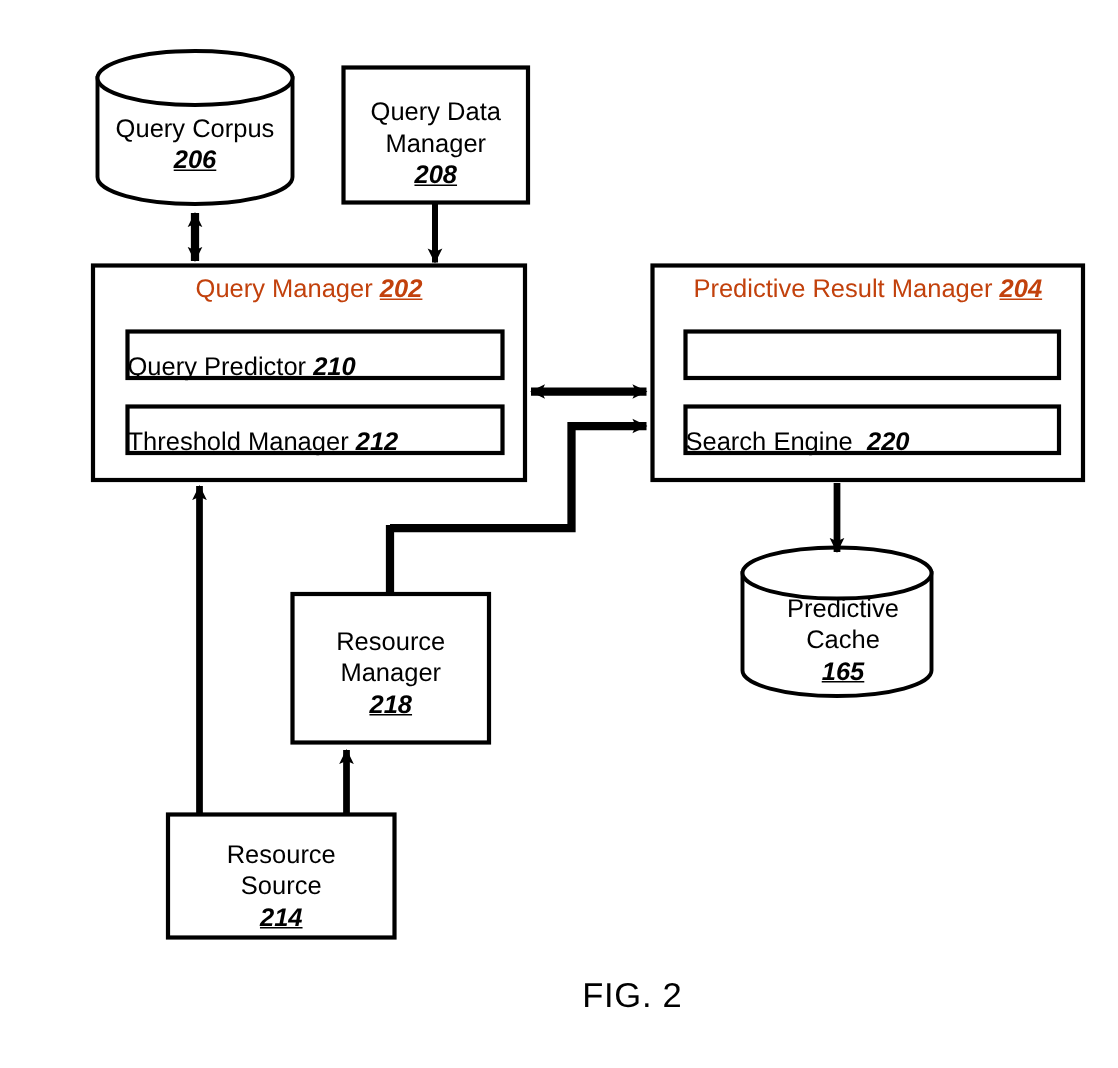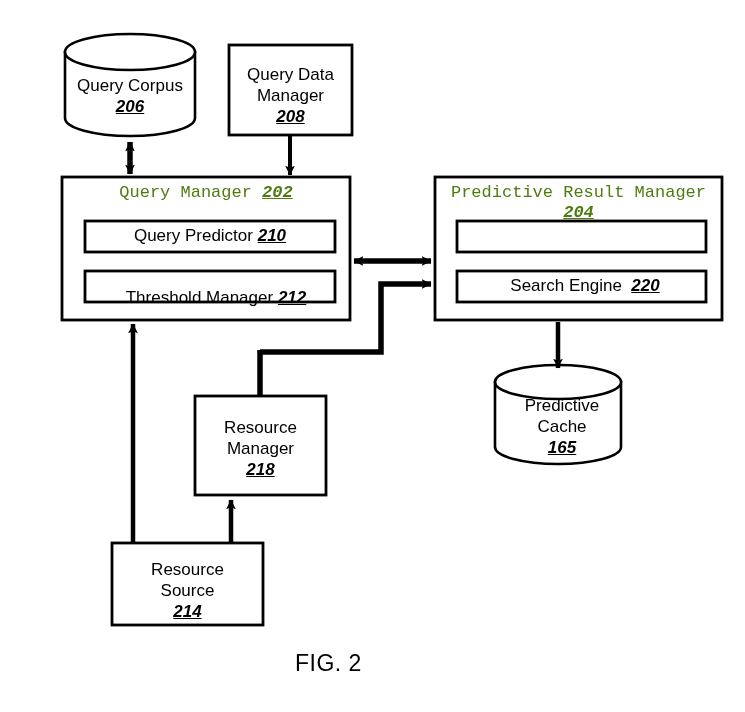--- a/index.html
+++ b/index.html
@@ -34,39 +34,39 @@
     letter-spacing: 0px;
     pointer-events: none;
   }
   .ref-num {
     font-style: italic;
     font-weight: bold;
     text-decoration: underline;
   }
   .inner-label {
     position: absolute;
-    text-align: center;
     color: #000000;
     font-family: "Liberation Sans", sans-serif;
     font-size: 17px;
     line-height: 20px;
+    margin-top: 9px;
   }
   .fig-caption {
     position: absolute;
     color: #000000;
     font-family: "Liberation Sans", sans-serif;
     font-size: 23px;
     letter-spacing: 0.5px;
-    text-align: left;
+    text-align: right;
   }
   .hdr-label {
     position: absolute;
     text-align: center;
-    color: #4d7c0f;
-    font-family: Liberation Mono, monospace;
+    color: #c2410c;
+    font-family: Liberation Sans, sans-serif;
     font-size: 17px;
     line-height: 20px;
   }
 </style>
 </head>
 <body>
 
 <div id="figure-root">
 
   <svg id="figure-svg" viewBox="0 0 745 712">
@@ -144,21 +144,21 @@
   <div class="hdr-label" style="left:62px; top:183px; width:288px;">
     <span>Query Manager</span>
     <span class="ref-num">202</span>
   </div>
 
   <div class="inner-label" style="left:85px; top:226px; width:250px;">
     <span>Query Predictor</span>
     <span class="ref-num">210</span>
   </div>
 
-  <div class="inner-label" style="left:85px; top:288px; width:262px;">
+  <div class="inner-label" style="left:85px; top:276px; width:262px;">
     <span>Threshold Manager</span>
     <span class="ref-num">212</span>
   </div>
 
   <div class="hdr-label" style="left:435px; top:183px; width:287px;">
     <span>Predictive Result Manager</span>
     <span class="ref-num">204</span>
   </div>
 
 

